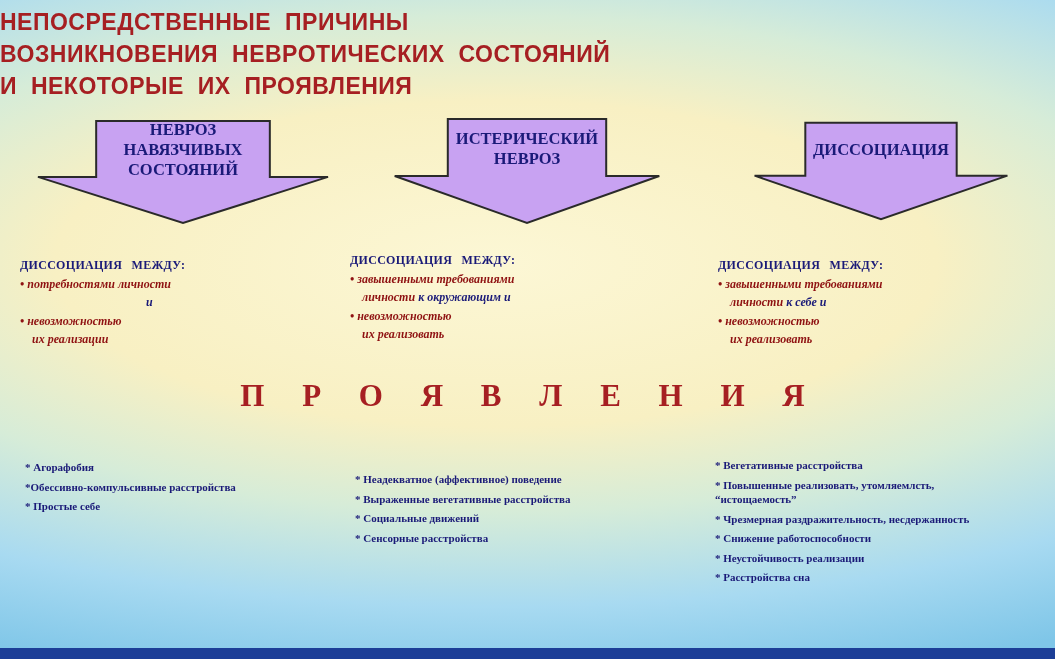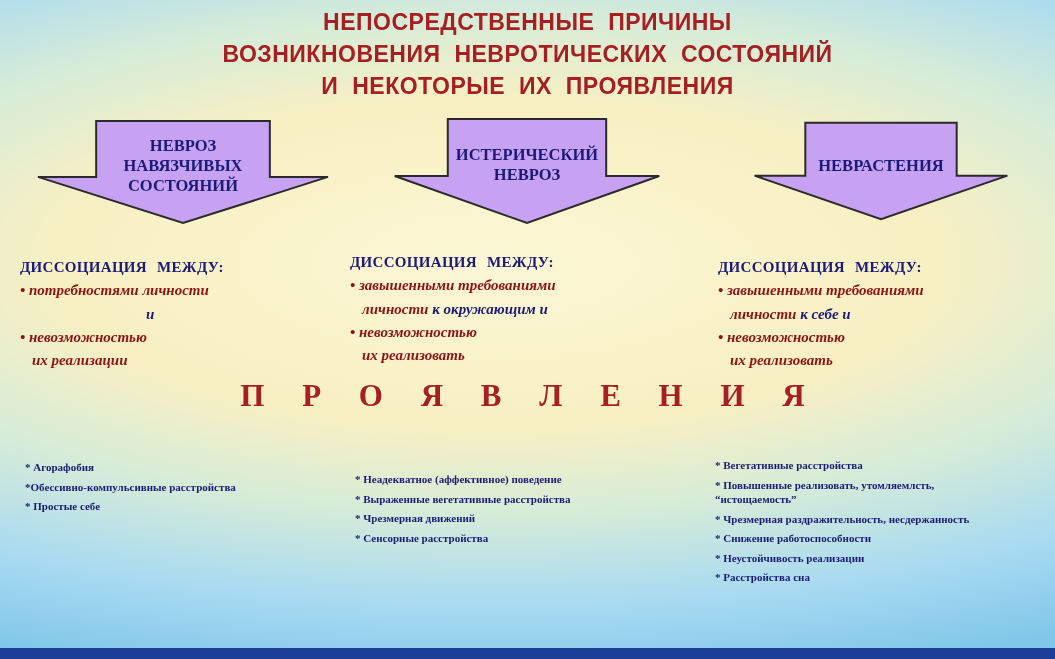--- a/index.html
+++ b/index.html
@@ -14,51 +14,50 @@
       #f8f0c3 38%,
       #d6ecd8 58%,
       #a8daf1 80%,
       #7fc6e8 100%);
   }
   .title {
     position: absolute;
     top: 6px;
     left: 0;
     width: 100%;
-    text-align: center;
     font-family: "Liberation Sans", sans-serif;
     font-weight: bold;
     font-size: 23px;
     line-height: 1.4;
     color: #a61f22;
     letter-spacing: 0.5px;
     word-spacing: 7px;
   }
   .arrow { position: absolute; }
   .arrow svg { width: 100%; height: 100%; display: block; }
   .arrow-label {
     position: absolute;
-    top: 18px;
+    top: 2px;
     left: 16%;
     right: 16%;
     height: 56%;
     display: flex;
     align-items: center;
     justify-content: center;
     text-align: center;
     color: #1a1a78;
     font-weight: bold;
     font-size: 16.5px;
     line-height: 1.22;
     white-space: pre-line;
   }
   .diss {
     position: absolute;
     font-weight: bold;
-    font-size: 15px;
+    font-size: 12px;
     line-height: 1.55;
   }
   .diss-header {
     color: #1a1a78;
     word-spacing: 6px;
     letter-spacing: 0.3px;
   }
   .diss-line {
     color: #8f1212;
     font-style: italic;
@@ -120,21 +119,21 @@
       <polygon points="62,3 238,3 238,60 297,60 150,107 3,60 62,60" fill="#c8a2f2" stroke="#2a2a2a" stroke-width="2" vector-effect="non-scaling-stroke"></polygon>
     </svg>
     <div class="arrow-label">ИСТЕРИЧЕСКИЙ
 НЕВРОЗ</div>
   </div>
 
   <div class="arrow" style="left:752px; top:120px; width:258px; height:102px;">
     <svg viewBox="0 0 300 110" preserveAspectRatio="none">
       <polygon points="62,3 238,3 238,60 297,60 150,107 3,60 62,60" fill="#c8a2f2" stroke="#2a2a2a" stroke-width="2" vector-effect="non-scaling-stroke"></polygon>
     </svg>
-    <div class="arrow-label">НЕВРАСТЕНИЯ</div>
+    <div class="arrow-label">ДИССОЦИАЦИЯ</div>
   </div>
 
   <div class="diss" style="left:20px; top:256px; width:305px;">
     <div class="diss-header">ДИССОЦИАЦИЯ МЕЖДУ:</div>
     <div class="diss-line">• потребностями личности</div>
     <div class="diss-line navy and-line">и</div>
     <div class="diss-line">• невозможностью</div>
     <div class="diss-line indent">их реализации</div>
   </div>
 
@@ -164,21 +163,21 @@
 
   <div class="mcol" style="left:25px; top:460px; width:270px;">
     <div class="m-item">* Агорафобия</div>
     <div class="m-item">*Обессивно-компульсивные расстройства</div>
     <div class="m-item">* Простые себе</div>
   </div>
 
   <div class="mcol" style="left:355px; top:460px; width:290px;margin-top:12px;">
     <div class="m-item">* Неадекватное (аффективное) поведение</div>
     <div class="m-item">* Выраженные вегетативные расстройства</div>
-    <div class="m-item">* Чрезмерная движений</div>
+    <div class="m-item">* Социальные движений</div>
     <div class="m-item">* Сенсорные расстройства</div>
   </div>
 
   <div class="mcol" style="left:715px; top:458px; width:300px;">
     <div class="m-item">* Вегетативные расстройства</div>
     <div class="m-item">* Повышенные реализовать, утомляемлсть, “истощаемость”</div>
     <div class="m-item">* Чрезмерная раздражительность, несдержанность</div>
     <div class="m-item">* Снижение работоспособности</div>
     <div class="m-item">* Неустойчивость реализации</div>
     <div class="m-item">* Расстройства сна</div>

